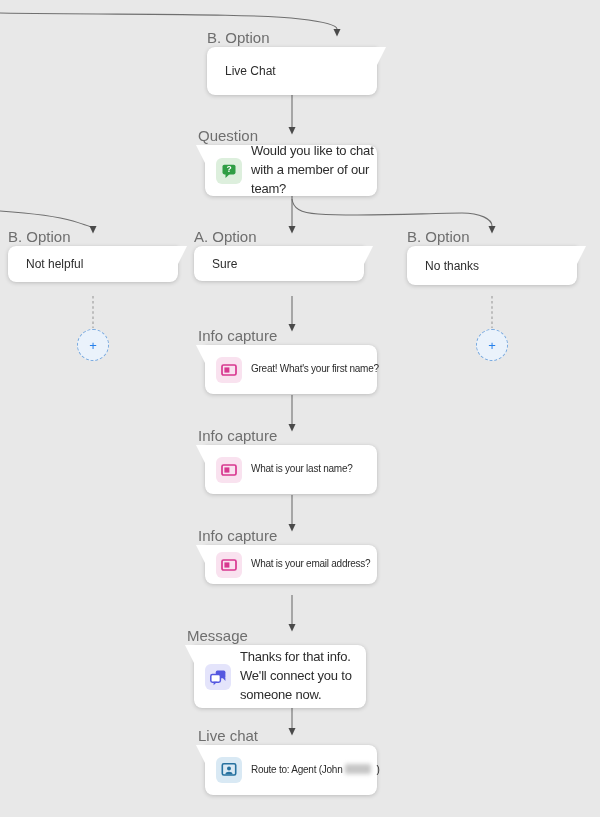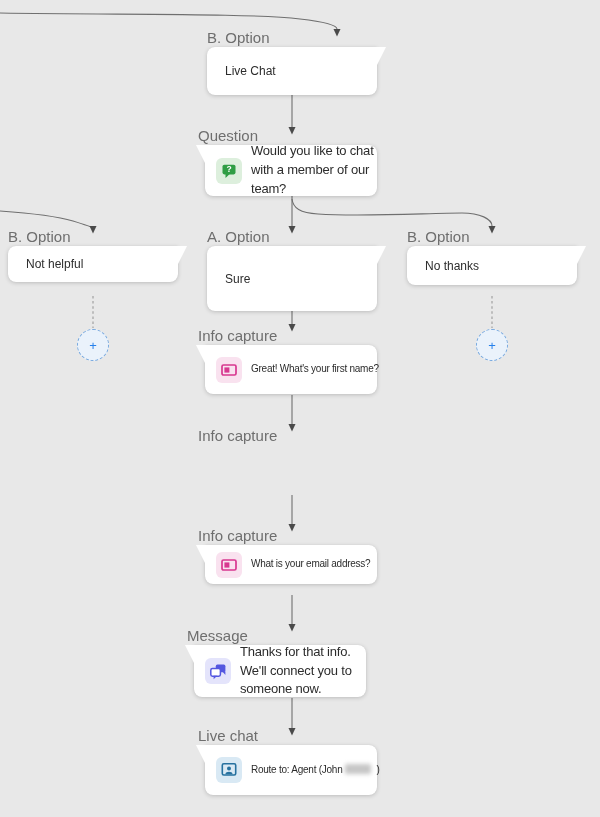--- a/index.html
+++ b/index.html
@@ -94,23 +94,23 @@
   </div>
 
   <div class="node" style="left:8px;top:232px;width:170px;">
     <div class="node-label">B. Option</div>
     <div class="card tr" style="height:36px;">
       <div class="tail"></div>
       <span class="plain-text">Not helpful</span>
     </div>
   </div>
 
-  <div class="node" style="left:207px;top:232px;width:170px;">
+  <div class="node" style="left:194px;top:232px;width:170px;">
     <div class="node-label">A. Option</div>
-    <div class="card tr" style="height:65px;">
+    <div class="card tr" style="height:35px;">
       <div class="tail"></div>
       <span class="plain-text">Sure</span>
     </div>
   </div>
 
   <div class="node" style="left:407px;top:232px;width:170px;">
     <div class="node-label">B. Option</div>
     <div class="card tr" style="height:39px;">
       <div class="tail"></div>
       <span class="plain-text">No thanks</span>
@@ -133,39 +133,49 @@
           <rect x="2" y="4" width="14" height="10" rx="1.5" fill="none" stroke="#d83790" stroke-width="1.7"></rect>
           <rect x="4.4" y="6.4" width="5" height="5.2" fill="#d83790"></rect>
         </svg>
       </span>
       <span class="card-text oneline">Great! What's your first name?</span>
     </div>
   </div>
 
   <div class="node tailleft" style="left:205px;top:431px;width:172px;">
     <div class="node-label">Info capture</div>
+    <div class="card tl" style="height:49px;">
+      <div class="tail"></div>
+      <span class="icon pink">
+        <svg width="18" height="18" viewBox="0 0 18 18">
+          <rect x="2" y="4" width="14" height="10" rx="1.5" fill="none" stroke="#d83790" stroke-width="1.7"></rect>
+          <rect x="4.4" y="6.4" width="5" height="5.2" fill="#d83790"></rect>
+        </svg>
+      </span>
+      <span class="card-text oneline">What is your last name?</span>
+    </div>
   </div>
 
   <div class="node tailleft" style="left:205px;top:531px;width:172px;">
     <div class="node-label">Info capture</div>
     <div class="card tl" style="height:39px;">
       <div class="tail"></div>
       <span class="icon pink">
         <svg width="18" height="18" viewBox="0 0 18 18">
           <rect x="2" y="4" width="14" height="10" rx="1.5" fill="none" stroke="#d83790" stroke-width="1.7"></rect>
           <rect x="4.4" y="6.4" width="5" height="5.2" fill="#d83790"></rect>
         </svg>
       </span>
       <span class="card-text oneline">What is your email address?</span>
     </div>
   </div>
 
   <div class="node tailleft" style="left:194px;top:631px;width:172px;">
     <div class="node-label">Message</div>
-    <div class="card tl" style="height:52px;">
+    <div class="card tl" style="height:63px;">
       <div class="tail"></div>
       <span class="icon violet">
         <svg width="18" height="18" viewBox="0 0 18 18">
           <rect x="6.8" y="2.6" width="9.6" height="7.6" rx="1.6" fill="#5457e0"></rect>
           <path d="M13.4 9.6 l3 3.4 v-3.4 z" fill="#5457e0"></path>
           <rect x="1.8" y="6.6" width="9.6" height="7.6" rx="1.6" fill="#ffffff" stroke="#5457e0" stroke-width="1.5"></rect>
           <path d="M4.6 13.8 v3.4 l3.6 -3.4 z" fill="#5457e0"></path>
         </svg>
       </span>
       <span class="card-text mtext">Thanks for that info. We'll connect you to someone now.</span>

